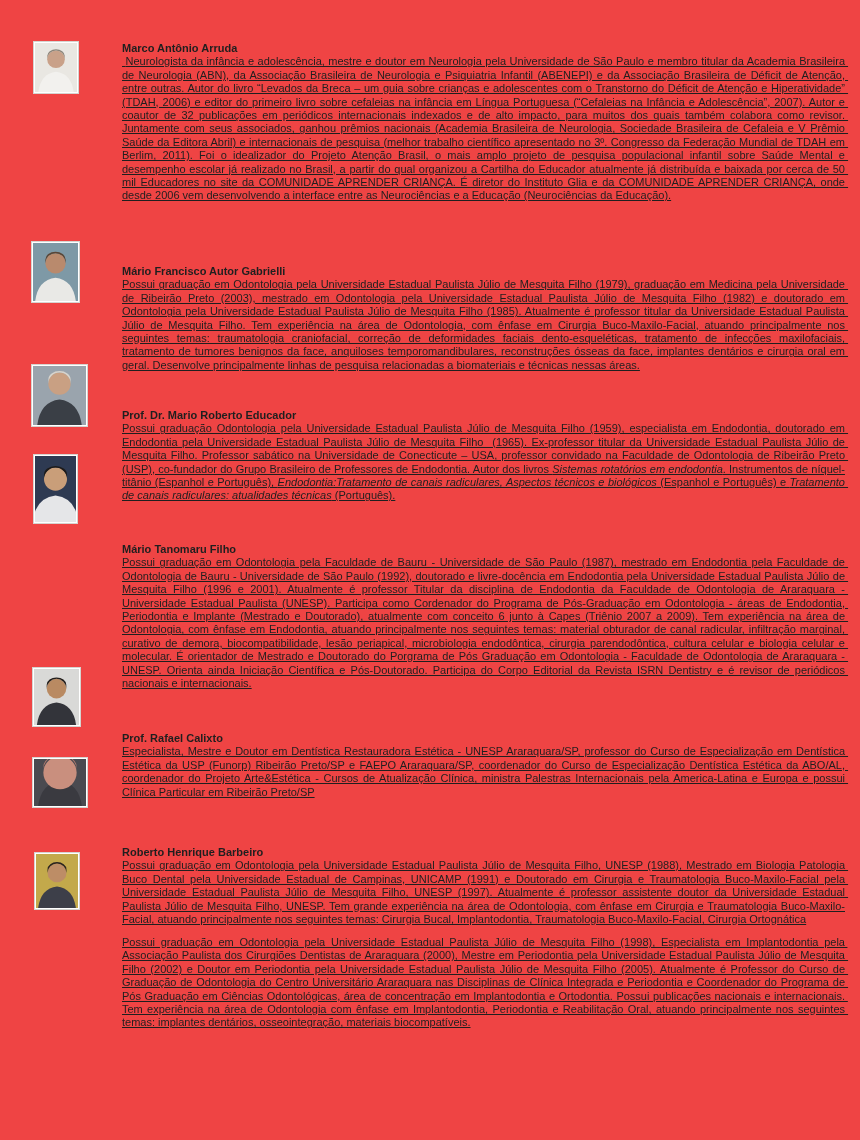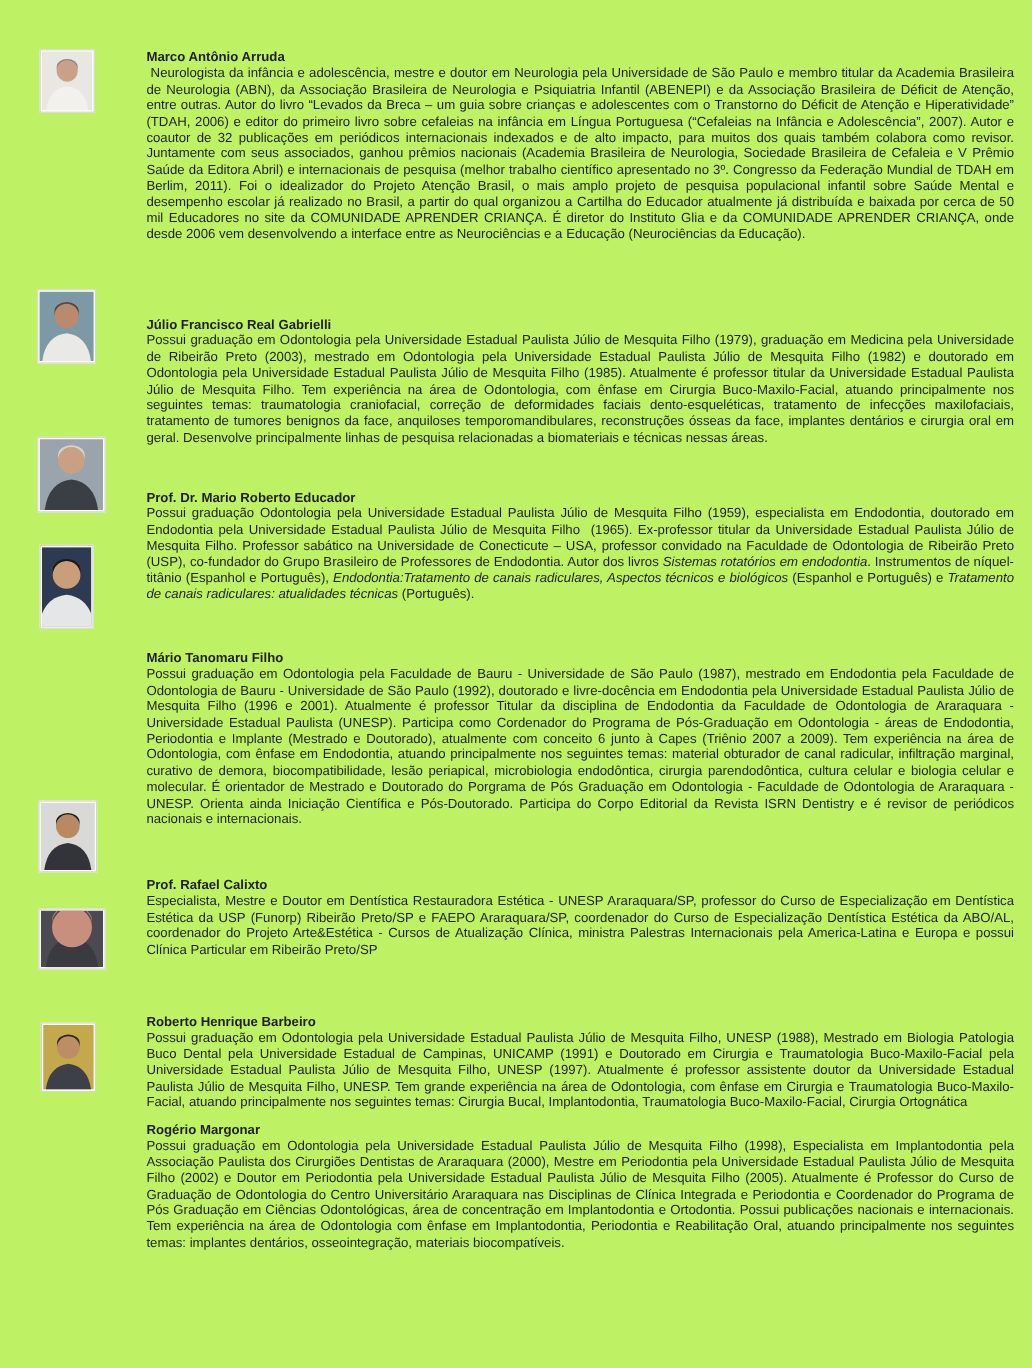--- a/index.html
+++ b/index.html
@@ -5,21 +5,21 @@
   html, body { margin: 0; padding: 0; }
   body {
     width: 860px; height: 1140px;
     background: #f6f6f6;
     font-family: "Liberation Sans", "DejaVu Sans", sans-serif;
   }
   .page {
     position: relative;
     width: 860px; height: 1140px;
     overflow: hidden;
-    background: #bef264;
+    background: #ef4444;
   }
   .photo {
     position: absolute;
     box-sizing: border-box;
     background: #ffffff;
     border: 1px solid #d6d4d0;
     padding: 1px;
     overflow: hidden;
   }
   .photo svg { display: block; width: 100%; height: 100%; }
@@ -34,20 +34,21 @@
     font-size: 11px;
     line-height: 13.4px;
     font-weight: bold;
   }
   .text {
     margin: 0;
     font-size: 11px;
     line-height: 13.4px;
     text-align: justify;
     white-space: pre-wrap;
+    text-decoration: underline;
   }
   .text .italic { font-style: italic; }
 </style>
 </head>
 <body>
 
 <div class="page">
   <div id="bios">
   <section class="bio">
     <div class="photo" style="left: 33px; top: 41px; width: 46px; height: 53px;">
@@ -67,21 +68,21 @@
   <section class="bio">
     <div class="photo" style="left: 31px; top: 241px; width: 49px; height: 62px;">
       <svg viewBox="0 0 100 120" preserveAspectRatio="xMidYMax slice">
         <rect class="ph-bg" x="0" y="0" width="100" height="120" fill="#7e99a6"></rect>
         <path class="ph-coat" d="M8 120 Q14 76 50 72 Q86 76 92 120 Z" fill="#e9e9e6"></path>
         <circle class="ph-head" cx="50" cy="42" r="21" fill="#b98a6d"></circle>
         <path class="ph-hair" d="M29 42 a21 21 0 0 1 42 0 l0 -8 a21 16 0 0 0 -42 0 Z" fill="#5a4636"></path>
       </svg>
     </div>
     <div class="content" style="top: 265px;">
-      <h3 class="name">Júlio Francisco Real Gabrielli</h3>
+      <h3 class="name">Mário Francisco Autor Gabrielli</h3>
       <p class="text"><span>Possui graduação em Odontologia pela Universidade Estadual Paulista Júlio de Mesquita Filho (1979), graduação em Medicina pela Universidade de Ribeirão Preto (2003), mestrado em Odontologia pela Universidade Estadual Paulista Júlio de Mesquita Filho (1982) e doutorado em Odontologia pela Universidade Estadual Paulista Júlio de Mesquita Filho (1985). Atualmente é professor titular da Universidade Estadual Paulista Júlio de Mesquita Filho. Tem experiência na área de Odontologia, com ênfase em Cirurgia Buco-Maxilo-Facial, atuando principalmente nos seguintes temas: traumatologia craniofacial, correção de deformidades faciais dento-esqueléticas, tratamento de infecções maxilofaciais, tratamento de tumores benignos da face, anquiloses temporomandibulares, reconstruções ósseas da face, implantes dentários e cirurgia oral em geral. Desenvolve principalmente linhas de pesquisa relacionadas a biomateriais e técnicas nessas áreas.</span></p>
     </div>
   </section>
 
   <section class="bio">
     <div class="photo" style="left: 31px; top: 364px; width: 57px; height: 63px;">
       <svg viewBox="0 0 100 120" preserveAspectRatio="xMidYMax slice">
         <rect class="ph-bg" x="0" y="0" width="100" height="120" fill="#9aa4ad"></rect>
         <path class="ph-coat" d="M8 120 Q14 76 50 72 Q86 76 92 120 Z" fill="#3a3f46"></path>
         <circle class="ph-head" cx="50" cy="42" r="21" fill="#c9a083"></circle>
@@ -142,18 +143,17 @@
   <section class="bio">
     <div class="photo" style="left: 34px; top: 852px; width: 46px; height: 58px;">
       <svg viewBox="0 0 100 120" preserveAspectRatio="xMidYMax slice">
         <rect class="ph-bg" x="0" y="0" width="100" height="120" fill="#c3a94b"></rect>
         <path class="ph-coat" d="M8 120 Q14 76 50 72 Q86 76 92 120 Z" fill="#3d3f49"></path>
         <circle class="ph-head" cx="50" cy="42" r="21" fill="#bd8d66"></circle>
         <path class="ph-hair" d="M29 42 a21 21 0 0 1 42 0 l0 -8 a21 16 0 0 0 -42 0 Z" fill="#2a2320"></path>
       </svg>
     </div>
     <div class="content" style="top: 936px;">
-      <h3 class="name">Rogério Margonar</h3>
       <p class="text"><span>Possui graduação em Odontologia pela Universidade Estadual Paulista Júlio de Mesquita Filho (1998), Especialista em Implantodontia pela Associação Paulista dos Cirurgiões Dentistas de Araraquara (2000), Mestre em Periodontia pela Universidade Estadual Paulista Júlio de Mesquita Filho (2002) e Doutor em Periodontia pela Universidade Estadual Paulista Júlio de Mesquita Filho (2005). Atualmente é Professor do Curso de Graduação de Odontologia do Centro Universitário Araraquara nas Disciplinas de Clínica Integrada e Periodontia e Coordenador do Programa de Pós Graduação em Ciências Odontológicas, área de concentração em Implantodontia e Ortodontia. Possui publicações nacionais e internacionais. Tem experiência na área de Odontologia com ênfase em Implantodontia, Periodontia e Reabilitação Oral, atuando principalmente nos seguintes temas: implantes dentários, osseointegração, materiais biocompatíveis.</span></p>
     </div>
   </section>
 </div>
 </div>
 
 </body></html>

